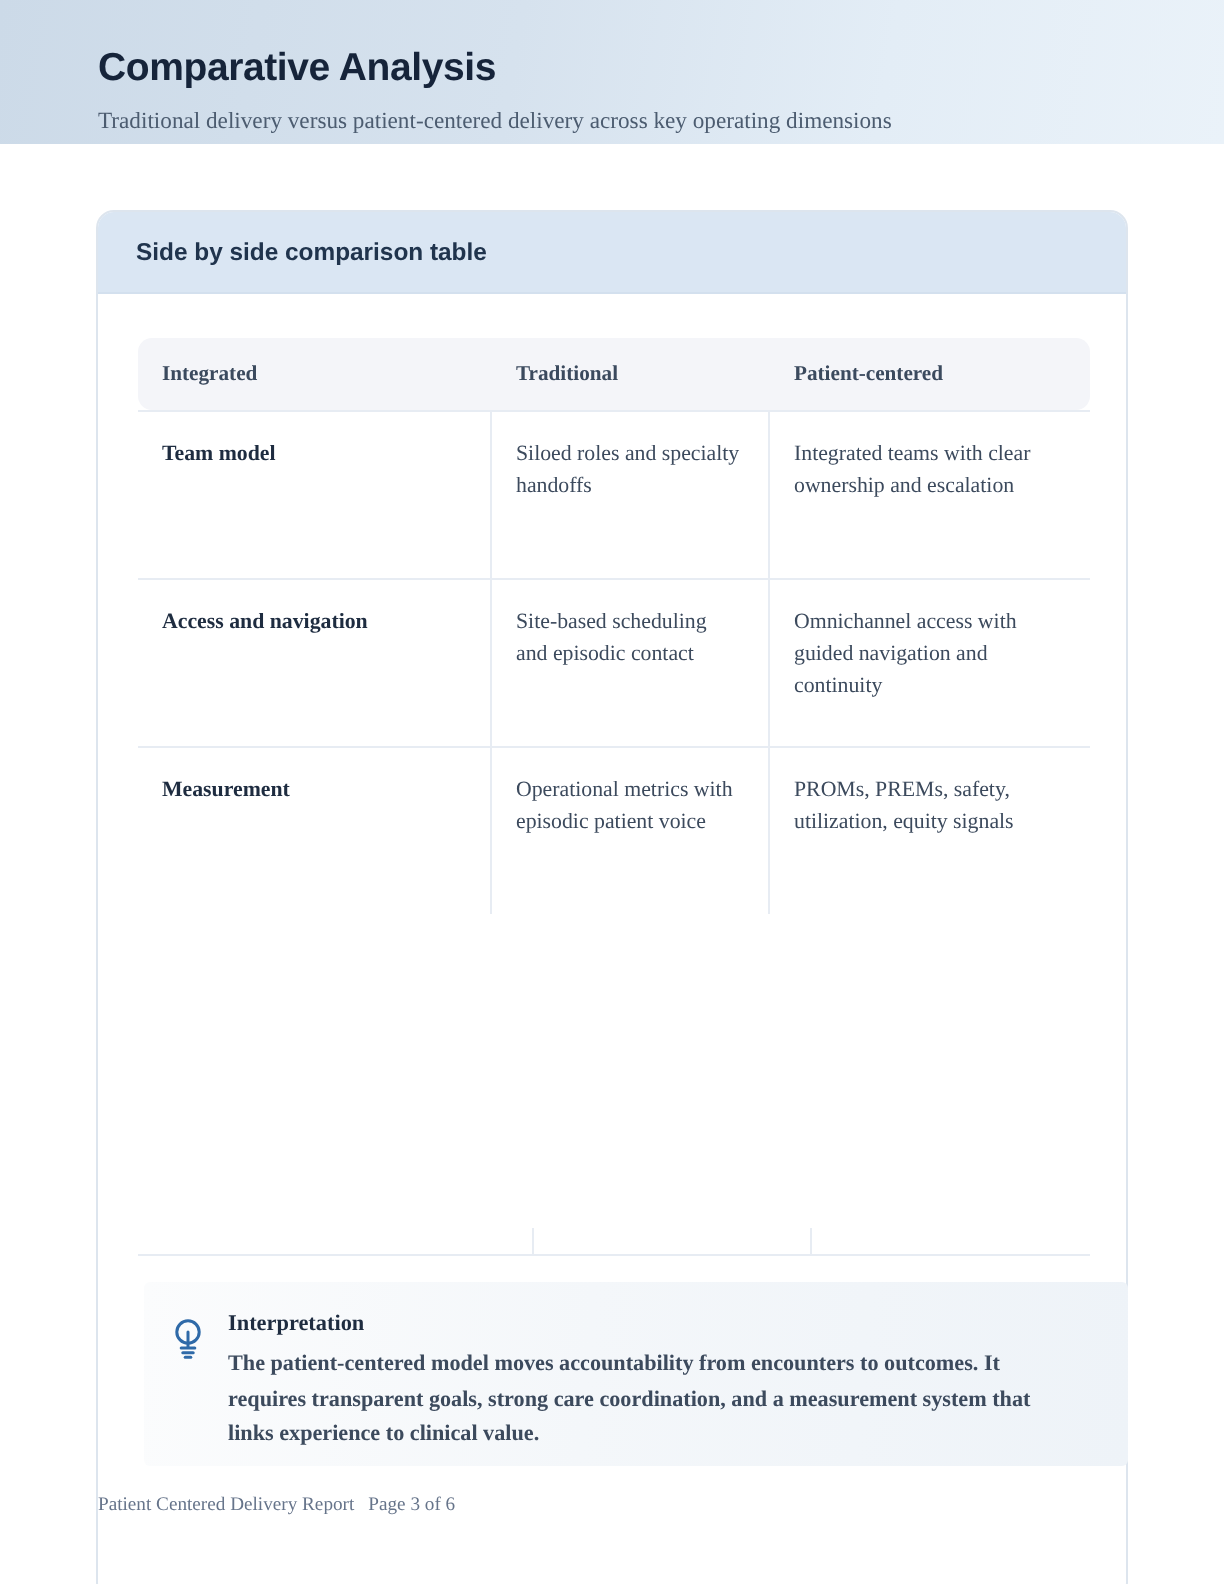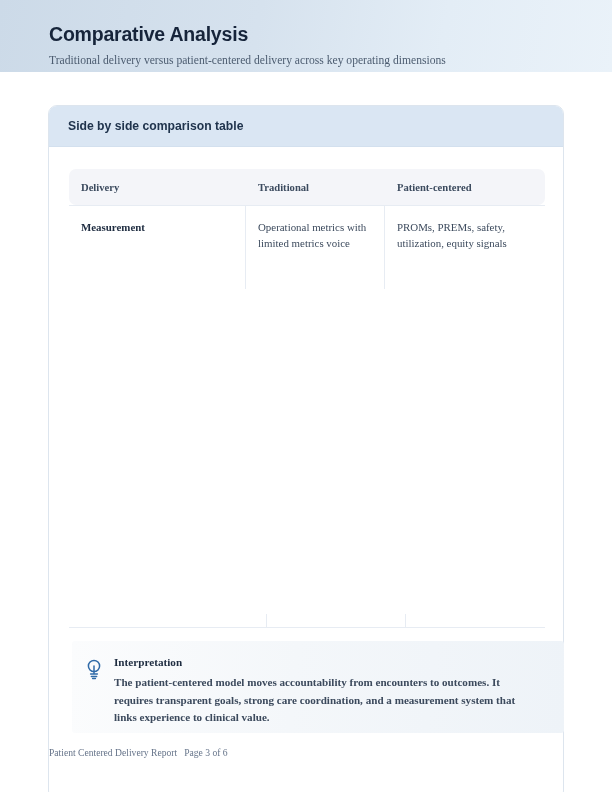--- a/index.html
+++ b/index.html
@@ -232,29 +232,39 @@
   <div class="card-body">
 
     <table class="cmp">
       <colgroup>
         <col class="c1">
           <col class="c2">
           <col class="c3">
       </colgroup>
       <thead>
         <tr>
-          <th class="h1">Delivery</th>
+          <th class="h1">Integrated</th>
           <th class="h2">Traditional</th>
           <th class="h3">Patient-centered</th>
         </tr>
       </thead>
       <tbody>
+        <tr class="r3">
+          <td class="dim">Team model</td>
+          <td class="trad">Siloed roles and specialty handoffs</td>
+          <td class="pc">Integrated teams with clear ownership and escalation</td>
+        </tr>
+        <tr class="r4">
+          <td class="dim">Access and navigation</td>
+          <td class="trad">Site-based scheduling and episodic contact</td>
+          <td class="pc">Omnichannel access with guided navigation and continuity</td>
+        </tr>
         <tr class="r5">
           <td class="dim">Measurement</td>
-          <td class="trad">Operational metrics with limited metrics voice</td>
+          <td class="trad">Operational metrics with episodic patient voice</td>
           <td class="pc">PROMs, PREMs, safety, utilization, equity signals</td>
         </tr>
       </tbody>
     </table>
 
     <div class="table-clip-rule">
       <div class="clip-div-a"></div>
       <div class="clip-div-b"></div>
     </div>
 

